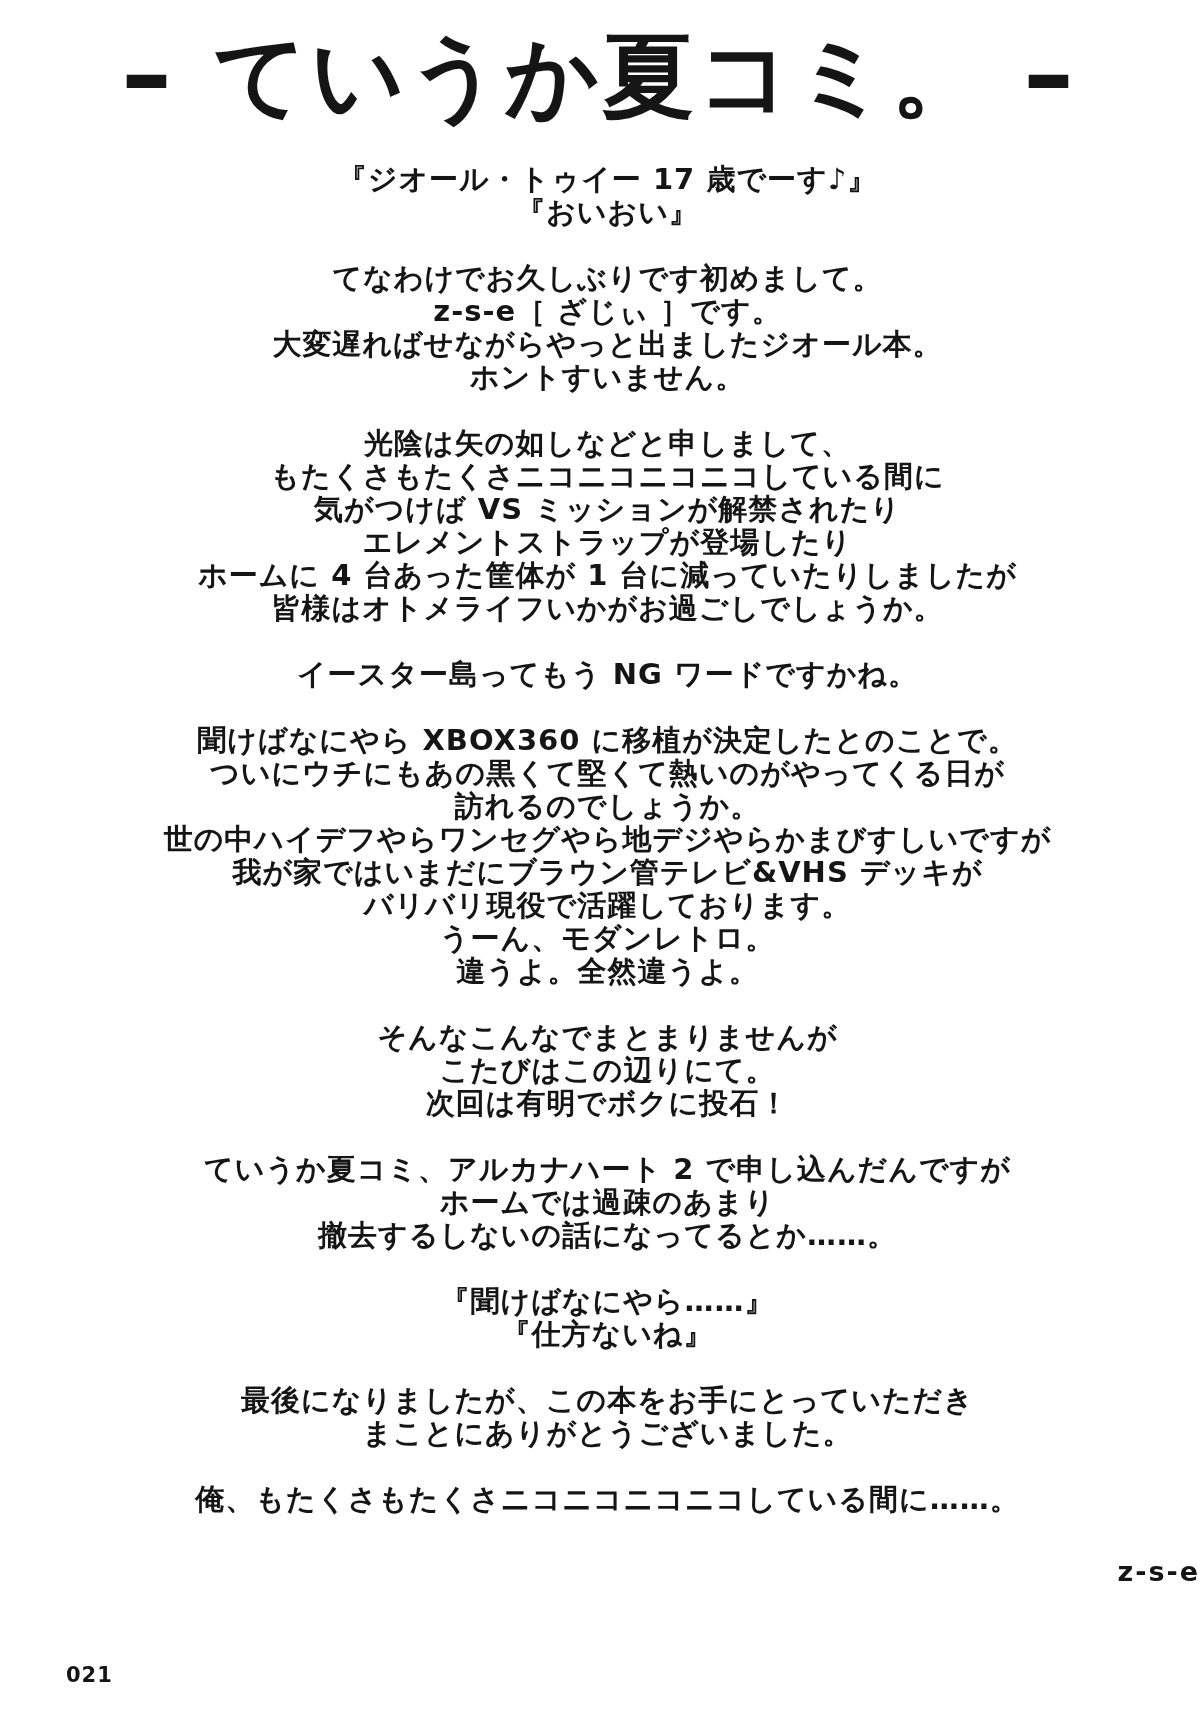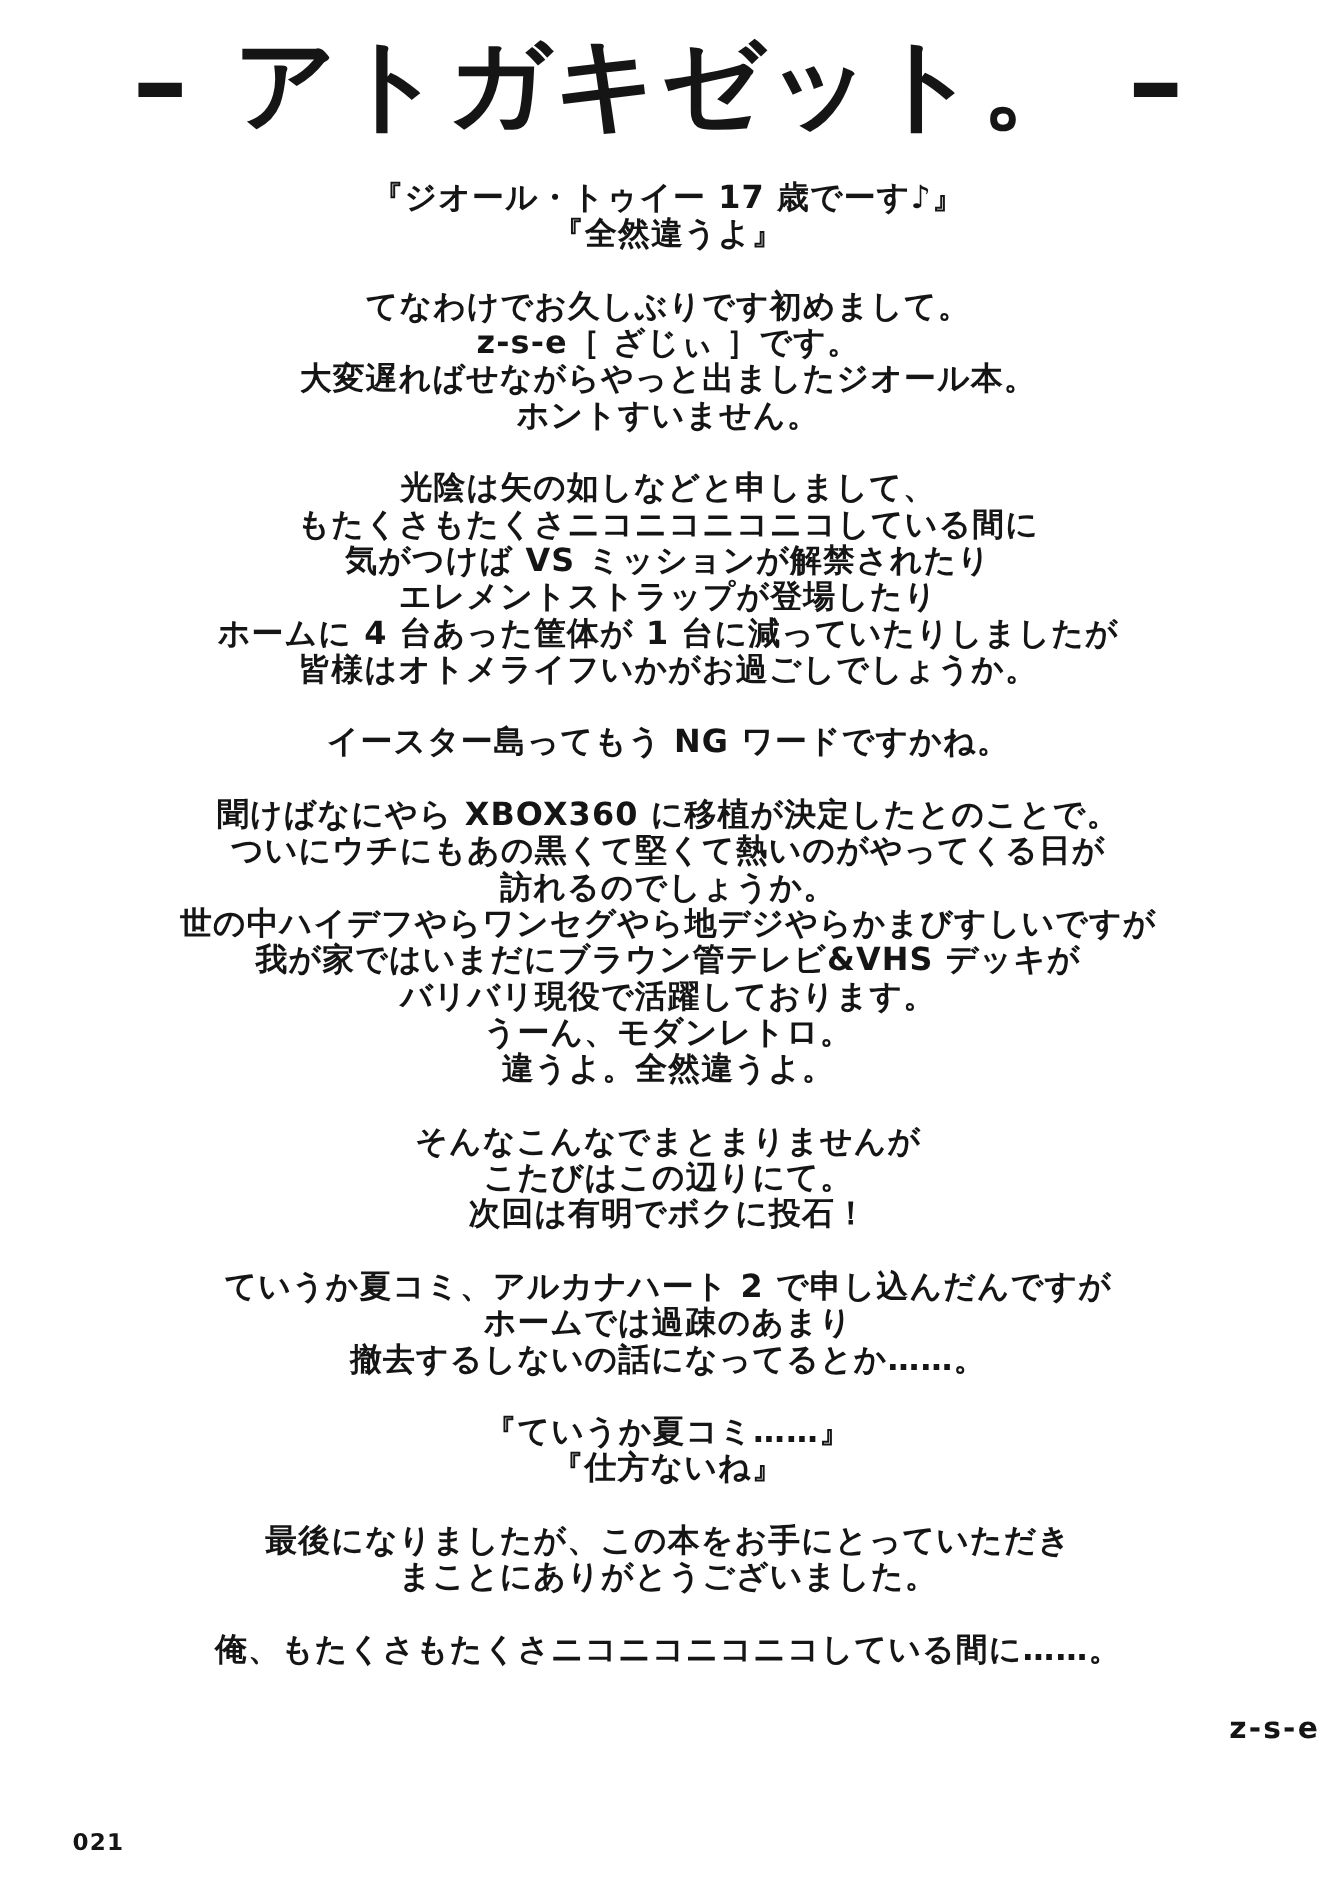--- a/index.html
+++ b/index.html
@@ -64,28 +64,28 @@
     letter-spacing: 1px;
   }
 </style>
 </head>
 <body>
 
 <div class="page">
 
   <div class="title-row">
     <span class="title-dash">-</span>
-    <span>アトガキゼット。</span>
+    <span>ていうか夏コミ。</span>
     <span class="title-dash">-</span>
   </div>
 
   <div class="afterword-body">
       <div class="para">
         <div class="line">『ジオール・トゥイー 17 歳でーす♪』</div>
-        <div class="line">『全然違うよ』</div>
+        <div class="line">『おいおい』</div>
       </div>
       <div class="para">
         <div class="line">てなわけでお久しぶりです初めまして。</div>
         <div class="line">z-s-e［ ざじぃ ］です。</div>
         <div class="line">大変遅ればせながらやっと出ましたジオール本。</div>
         <div class="line">ホントすいません。</div>
       </div>
       <div class="para">
         <div class="line">光陰は矢の如しなどと申しまして、</div>
         <div class="line">もたくさもたくさニコニコニコニコしている間に</div>
@@ -111,21 +111,21 @@
         <div class="line">そんなこんなでまとまりませんが</div>
         <div class="line">こたびはこの辺りにて。</div>
         <div class="line">次回は有明でボクに投石！</div>
       </div>
       <div class="para">
         <div class="line">ていうか夏コミ、アルカナハート 2 で申し込んだんですが</div>
         <div class="line">ホームでは過疎のあまり</div>
         <div class="line">撤去するしないの話になってるとか……。</div>
       </div>
       <div class="para">
-        <div class="line">『ていうか夏コミ……』</div>
+        <div class="line">『聞けばなにやら……』</div>
         <div class="line">『仕方ないね』</div>
       </div>
       <div class="para">
         <div class="line">最後になりましたが、この本をお手にとっていただき</div>
         <div class="line">まことにありがとうございました。</div>
       </div>
       <div class="para">
         <div class="line">俺、もたくさもたくさニコニコニコニコしている間に……。</div>
       </div>
     </div>

